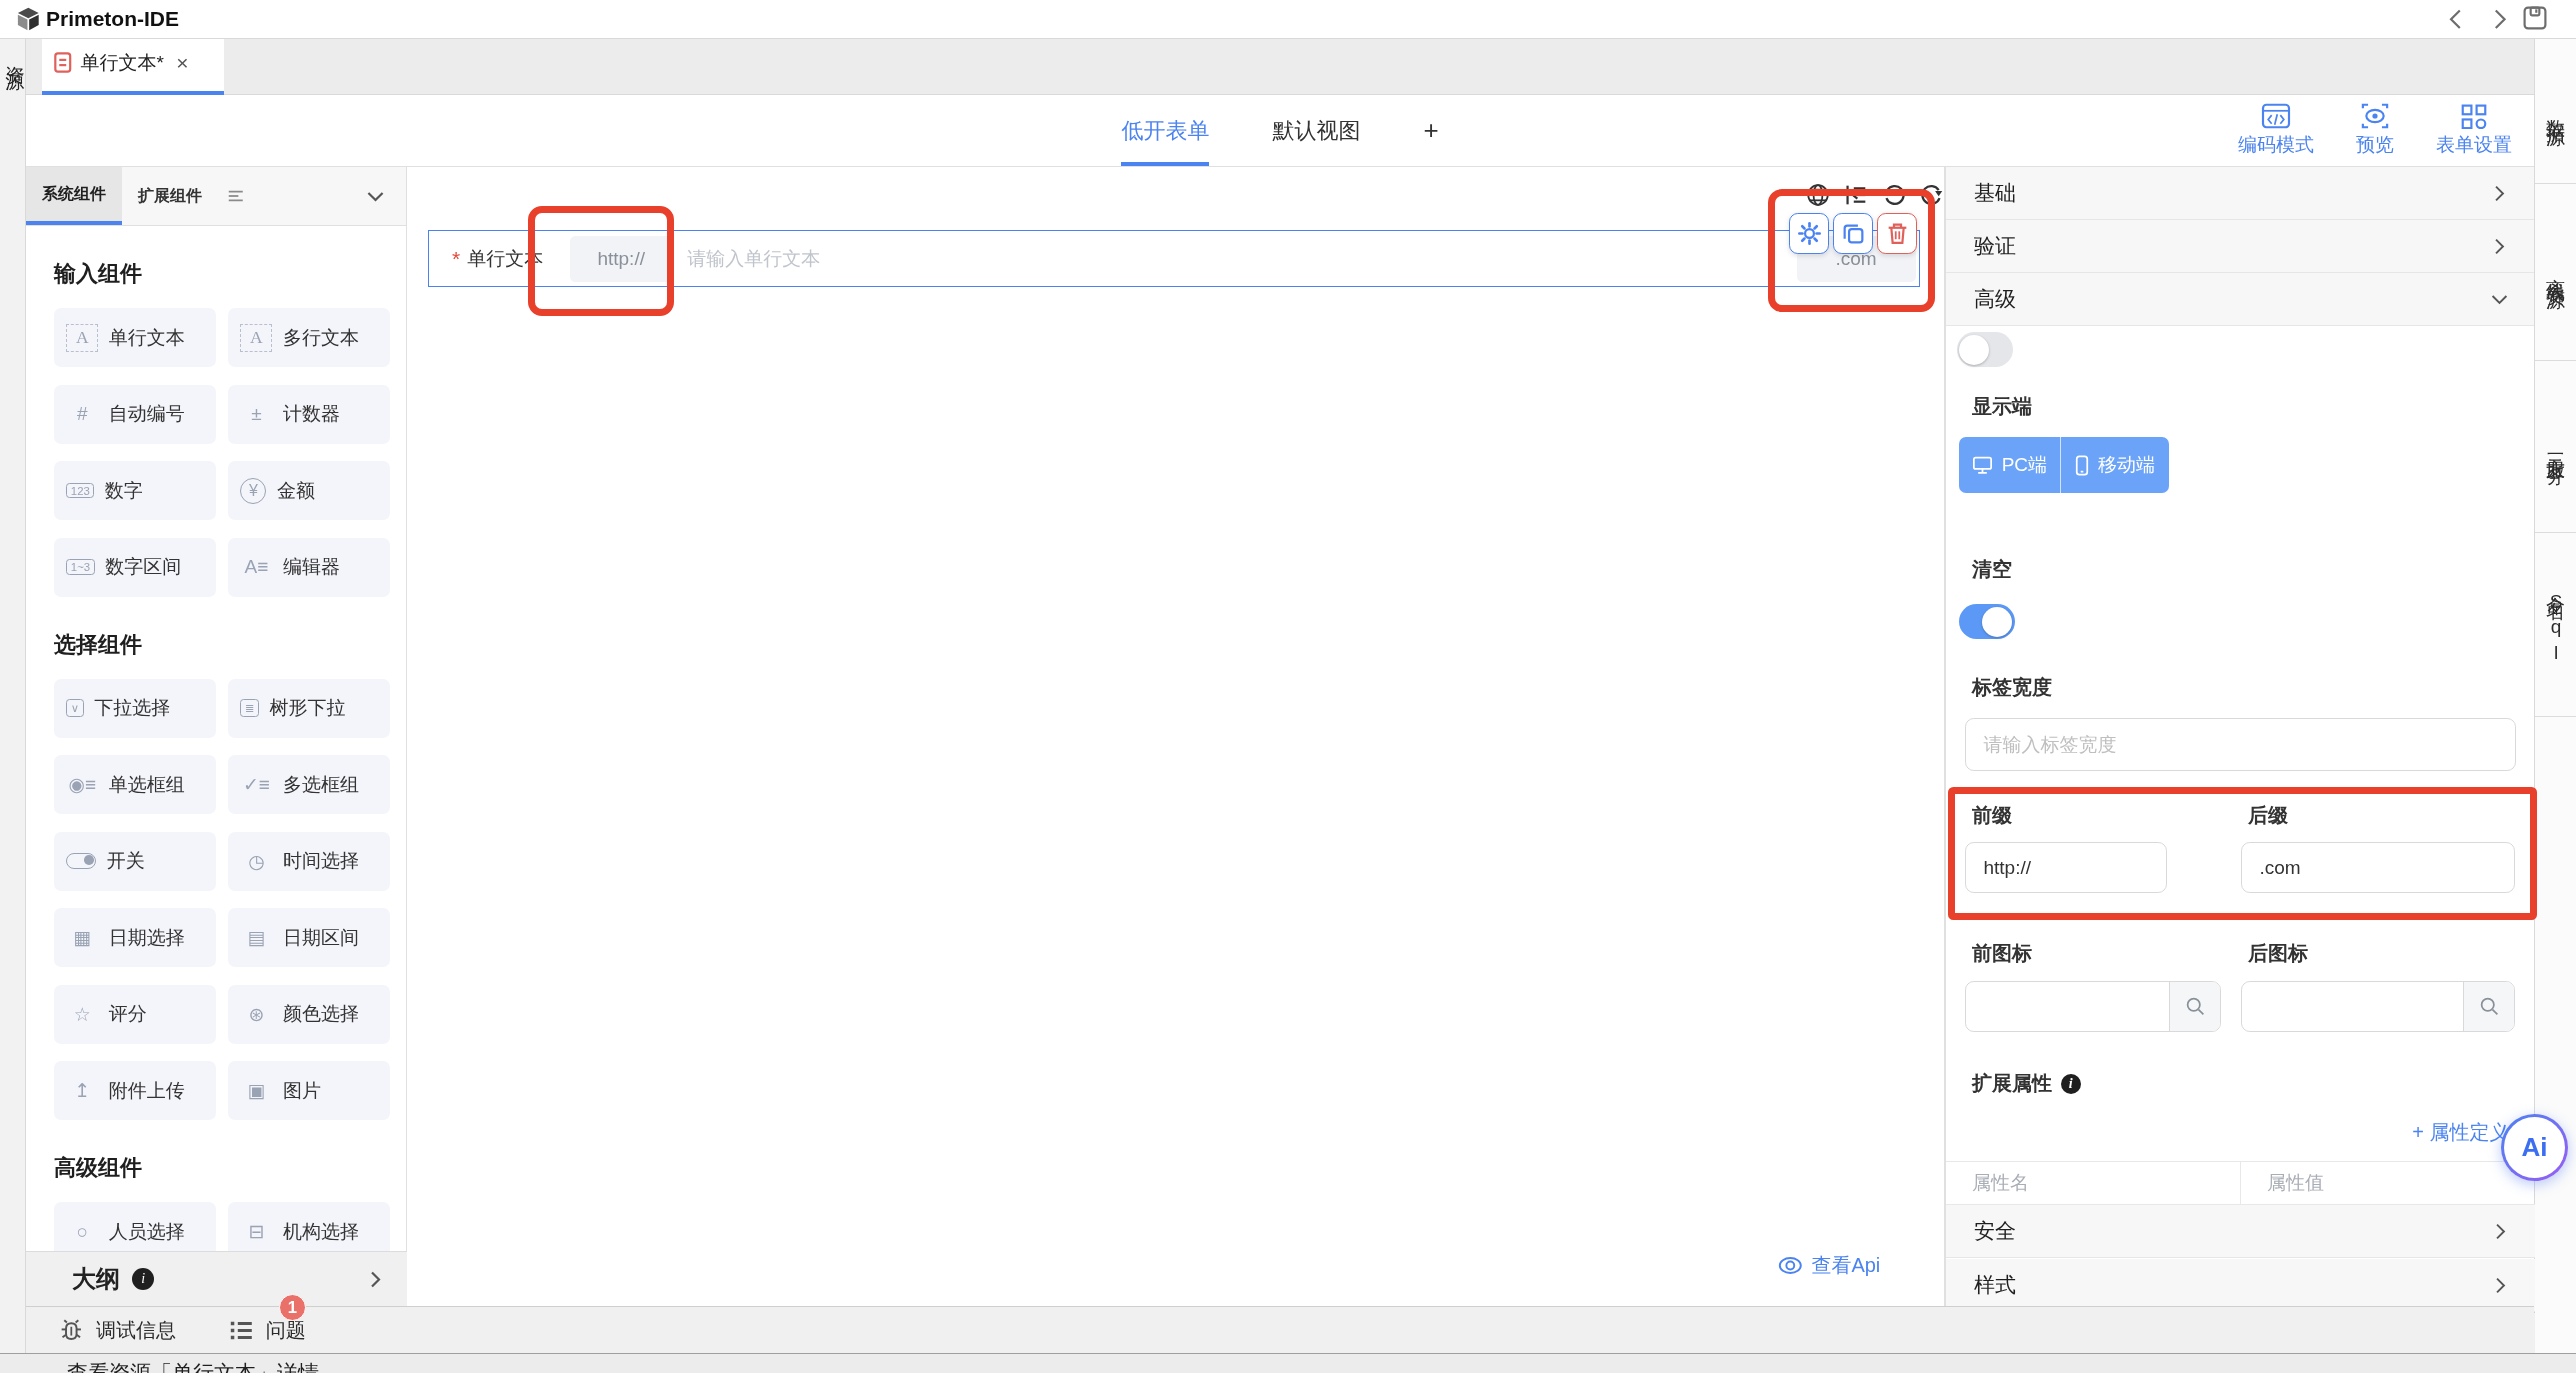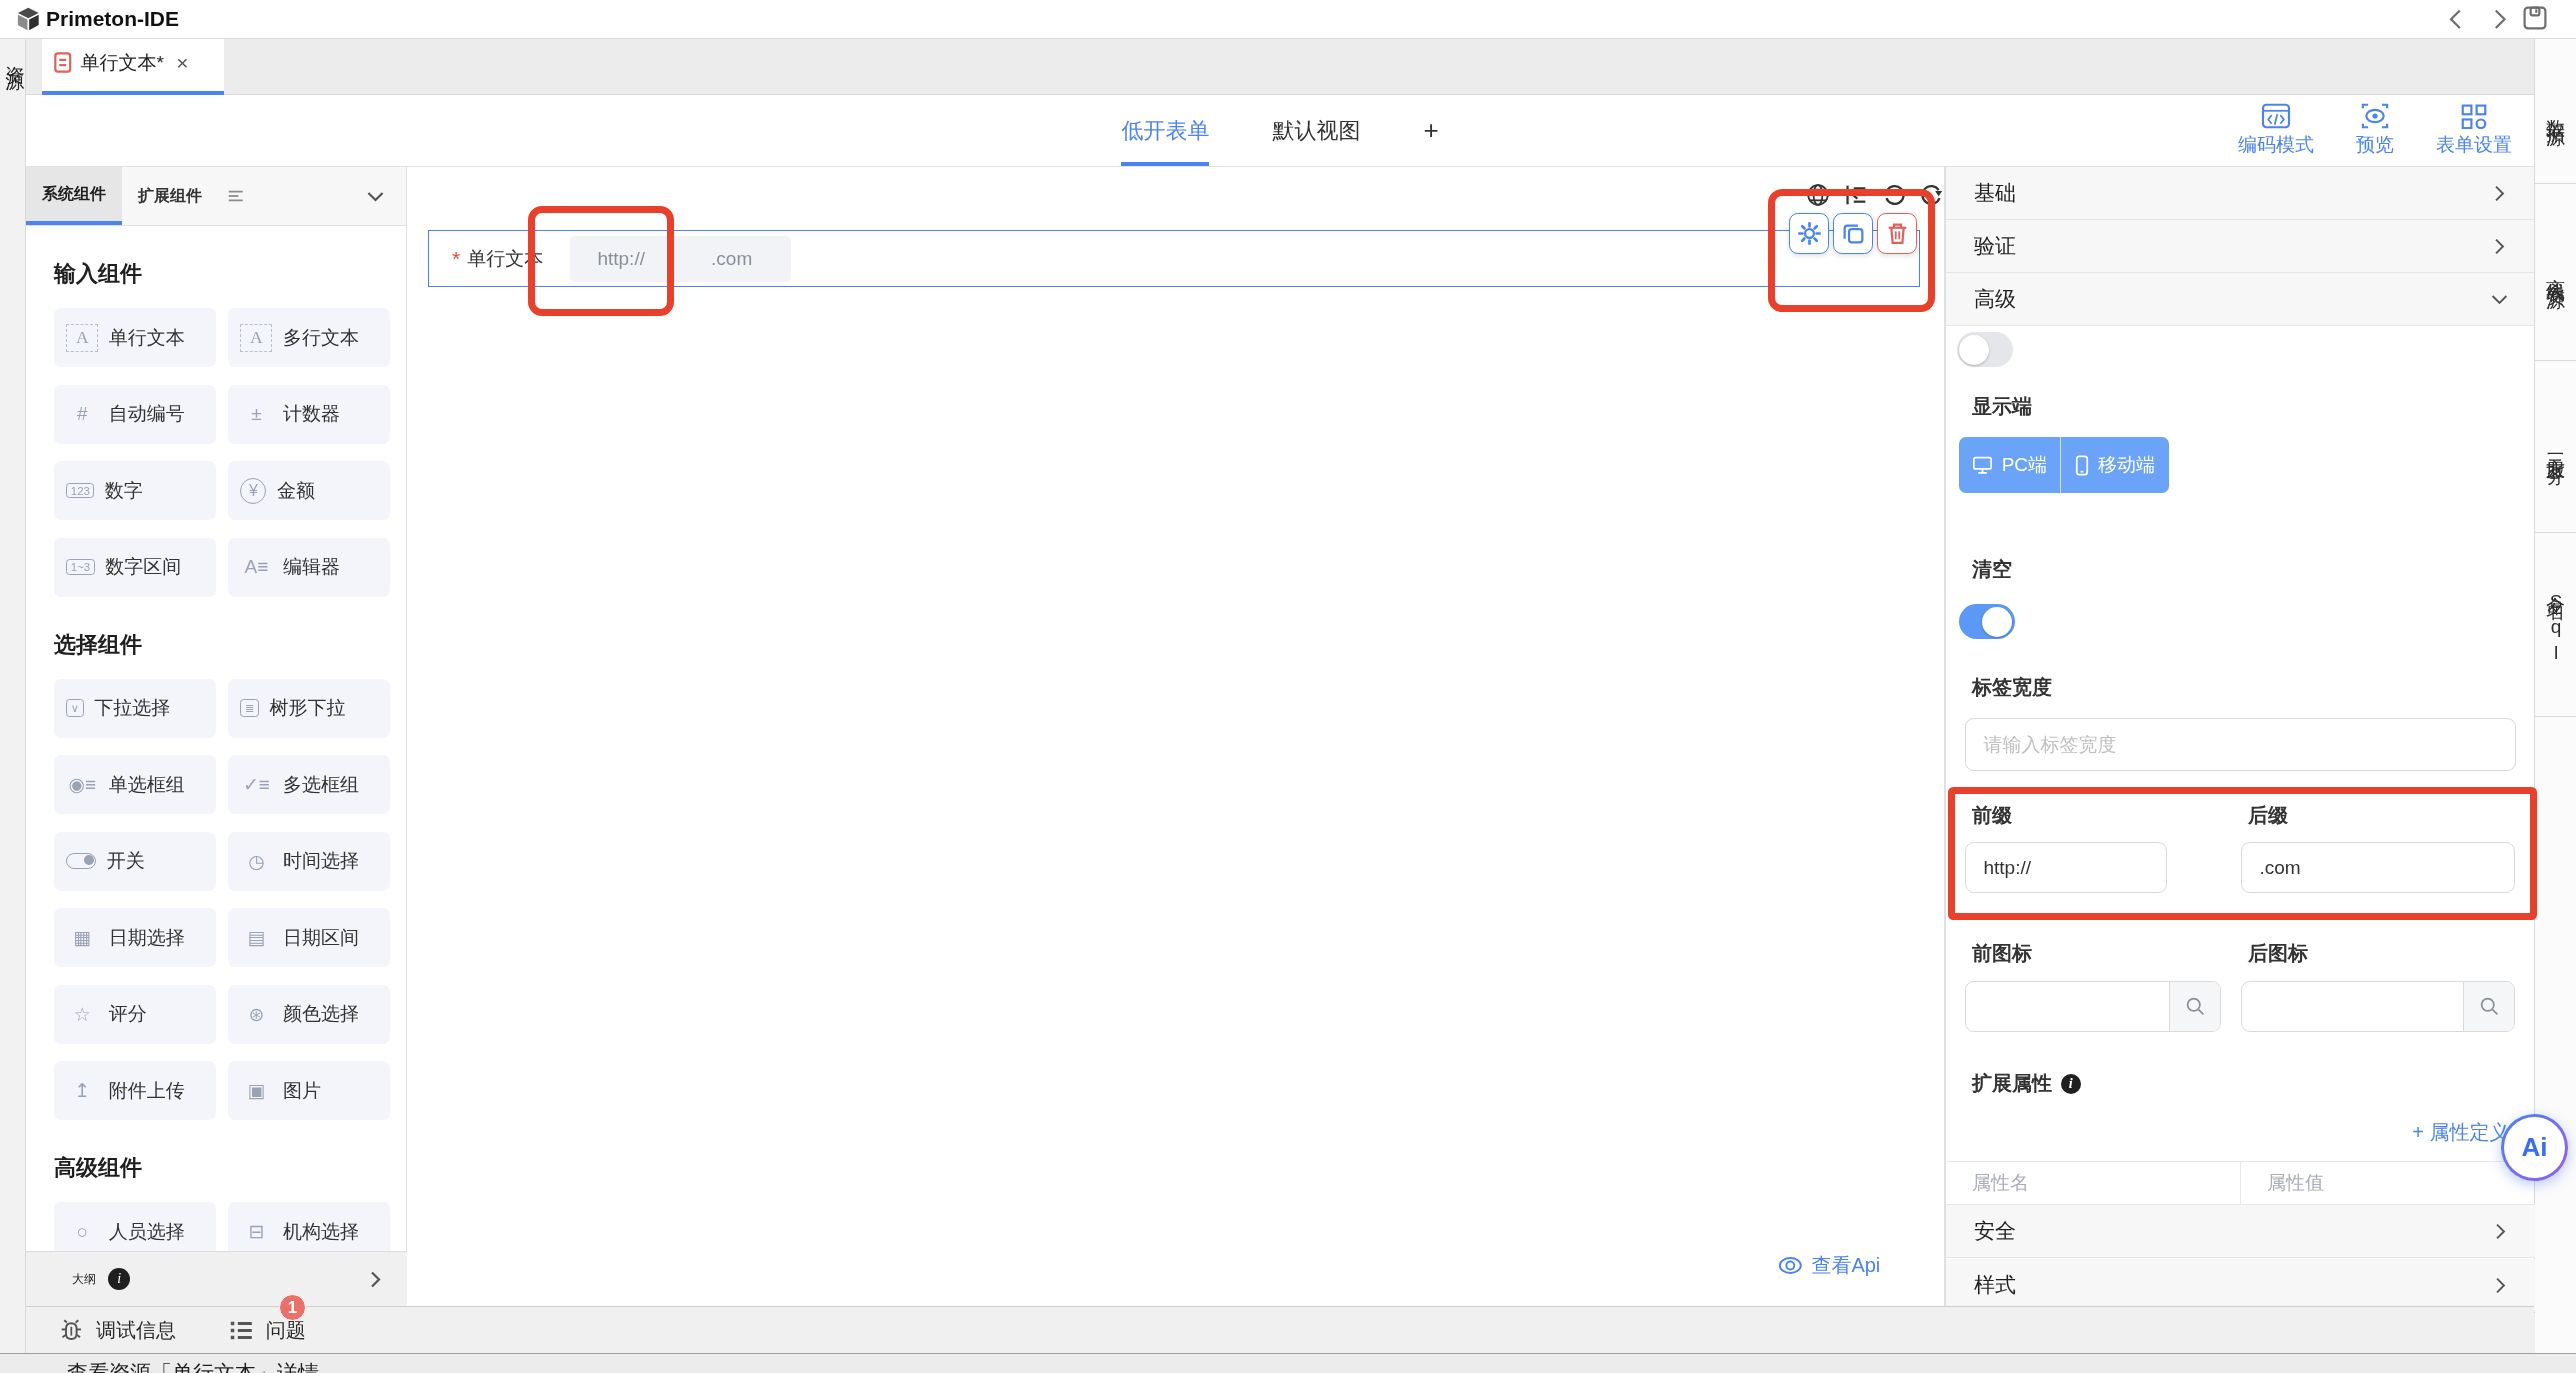--- a/index.html
+++ b/index.html
@@ -48,21 +48,21 @@
   .pgrid { display:grid; grid-template-columns:1fr 1fr; gap:17.5px 12.3px; }
   .pitem { height:59px; background:#f4f5fa; border-radius:7px; display:flex; align-items:center; padding-left:12.3px; gap:10.5px; }
   .pglyph { min-width:32px; display:flex; align-items:center; justify-content:center; color:#9aa3b4; font-size:19px; }
   .pglyph.dashed { border:0.9px dashed #b9bfcc; width:28px; height:28px; font-family:"Liberation Serif",serif; font-size:17.5px; }
   .pglyph.boxed { border:1.8px solid #9aa3b4; border-radius:3.5px; font-size:11.4px; padding:0.9px 3.5px; min-width:auto; }
   .pglyph.circled { border:1.8px solid #9aa3b4; border-radius:50%; width:26px; height:26px; min-width:26px; font-size:16px; }
   .pglyph.pill { border:1.8px solid #9aa3b4; border-radius:8.8px; width:30px; height:16.7px; min-width:30px; position:relative; }
   .pglyph.pill::after { content:""; position:absolute; right:1.8px; top:1.8px; width:9.6px; height:9.6px; border-radius:50%; background:#9aa3b4; }
   .pitem-label { font-size:19px; color:#333; }
   .outline-bar { left:26px; top:1251px; width:381px; height:55px; background:#f0f0f0; border-top:0.9px solid #dcdcdc; display:flex; align-items:center; padding:0 21px 0 46px; gap:12.3px; }
-  .outline-label { font-size:12px; font-weight:400; color:#222; }
+  .outline-label { font-size:24px; font-weight:700; color:#222; }
   .info-dot { width:22px; height:22px; border-radius:50%; background:#1f1f1f; color:#fff; font-size:14px; font-style:italic; font-family:"Liberation Serif",serif; display:flex; align-items:center; justify-content:center; }
   .outline-chevron { margin-left:auto; color:#555; }
 
   
   .canvas { left:408px; top:167px; width:1537px; height:1144px; background:#fff; border-right:0.9px solid #e0e0e0; }
   .cbar-icons { position:absolute; left:1398px; top:16px; display:flex; gap:14px; color:#333; }
   .field { position:absolute; left:20px; top:63px; width:1492px; height:57px; border:1.8px solid #4a82f2; background:#fff; display:flex; align-items:center; padding:0 3.5px 0 23px; }
   .req { color:#e0493c; font-size:21px; margin-right:7px; }
   .field-label { font-size:19px; color:#333; width:103px; }
   .seg-gray { height:46px; background:#f2f3f7; border-radius:5.3px; display:flex; align-items:center; justify-content:center; color:#8a9099; font-size:19px; }
@@ -366,20 +366,21 @@
           <path d="M21 8 A10 10 0 1 0 22 17" fill="none" stroke="#333" stroke-width="2.5"></path>
           <polygon points="25,9 17,9 21,15" fill="#333"></polygon>
         </svg>
     </span>
   </div>
 
   <div class="field">
     <span class="req">*</span>
     <span class="field-label">单行文本</span>
     <span class="seg-gray prefix-seg">http://</span>
+    <span class="input-zone">请输入单行文本</span>
     <span class="seg-gray suffix-seg">.com</span>
   </div>
 
   <div class="float-btn" style="left:1381px;">
     <span>
       <svg width="23" height="23" viewBox="0 0 26 26">
           <circle cx="13" cy="13" r="5" fill="none" stroke="#4a82f2" stroke-width="2.5"></circle>
           <g stroke="#4a82f2" stroke-width="3" stroke-linecap="round">
             <line x1="13" y1="1.5" x2="13" y2="5"></line>
             <line x1="13" y1="21" x2="13" y2="24.5"></line>

